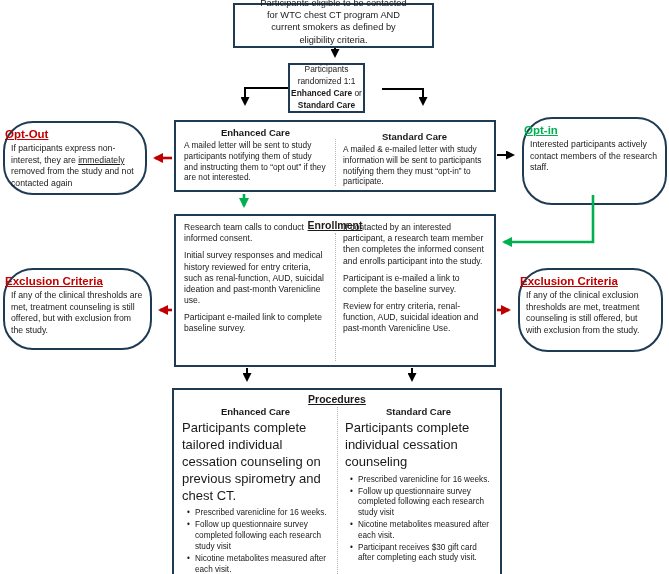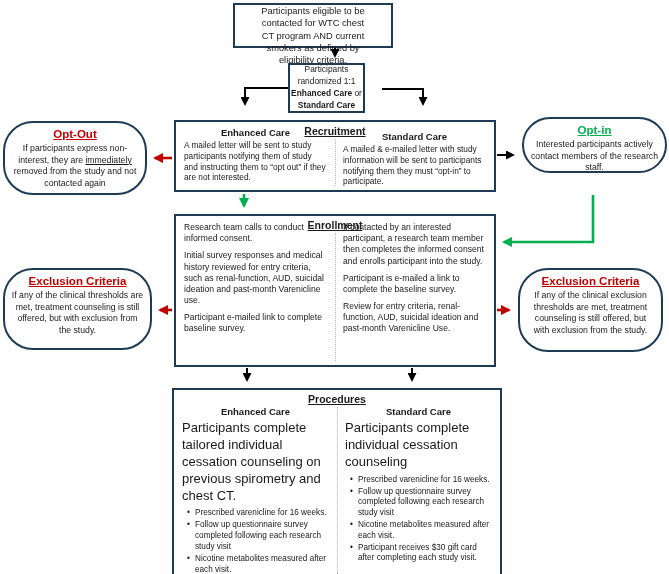--- a/index.html
+++ b/index.html
@@ -6,21 +6,21 @@
   #canvas{
     position:relative;width:669px;height:574px;background:#fff;
     font-family:"Liberation Sans",sans-serif;color:var(--text,#1a1a1a);
     overflow:hidden;
   }
   .box{
     position:absolute;background:#fff;box-sizing:border-box;
     border:2px solid var(--box-border,#1f3b54);
   }
   
-  .top-box{left:233px;top:3px;width:160px;height:45px;display:flex;align-items:flex-start;justify-content:center;padding:0 22px;}
+  .top-box{left:233px;top:3px;width:201px;height:45px;display:flex;align-items:flex-end;justify-content:center;padding:0 22px;}
   .top-box p{margin:0;text-align:center;font-size:9.3px;line-height:1.32;}
   
   .rand-box{left:288px;top:63px;width:77px;height:50px;display:flex;align-items:center;justify-content:center;}
   .rand-box .lines{text-align:center;font-size:8.4px;line-height:1.4;}
   .rand-box b{font-weight:bold;}
   
   .recruit-box{left:174px;top:120px;width:322px;height:72px;}
   .enroll-box{left:174px;top:214px;width:322px;height:153px;}
   .proc-box{left:172px;top:388px;width:330px;height:204px;}
   .box-title{
@@ -38,23 +38,23 @@
   
   .enroll-box .cols{padding-top:6px;}
   .enroll-box p{margin:0 0 6px;font-size:8.6px;line-height:1.3;}
   
   .proc-box .cols{padding-top:16px;}
   .proc-box .intro{margin:3px 0 4px;font-size:13px;line-height:1.3;}
   .proc-box ul{margin:0;padding:0 0 0 13px;}
   .proc-box li{list-style:none;position:relative;font-size:8.2px;line-height:1.32;margin:0 0 1px;}
   .proc-box li::before{content:"\2022";position:absolute;left:-8px;top:0;}
   
-  .side-box{text-align:center;border-radius:30px;}
+  .side-box{border-radius:30px;}
   .optout-box{left:3px;top:121px;width:144px;height:74px;}
-  .optin-box{left:522px;top:117px;width:145px;height:56px;}
+  .optin-box{left:522px;top:117px;width:145px;height:88px;}
   .excl-left-box{left:3px;top:268px;width:149px;height:82px;}
   .excl-right-box{left:518px;top:268px;width:145px;height:84px;}
   .side-title{font-weight:bold;font-size:11.5px;text-decoration:underline;margin:5px 0 3px;}
   .red-title{color:var(--red,#c00000);}
   .green-title{color:var(--green,#00b050);}
   .side-body{font-size:8.7px;line-height:1.33;padding:0 6px;margin:0;}
   .u{text-decoration:underline;}
   
   svg.arrows{position:absolute;left:0;top:0;z-index:3;pointer-events:none;}
   .a-black{stroke:#000;stroke-width:2;fill:none;}
@@ -86,21 +86,20 @@
     <div class="side-title red-title">Opt-Out</div>
     <p class="side-body"><span>If participants express non-interest, they are </span><span class="u">immediately</span><span> removed from the study and not contacted again</span></p>
   </div>
 
   <div class="box side-box optin-box">
     <div class="side-title green-title">Opt-in</div>
     <p class="side-body">Interested participants actively contact members of the research staff.</p>
   </div>
 
   <div class="box recruit-box">
-    <div class="box-title">Recruitment</div>
     <div class="cols">
       <div class="col">
         <p class="col-header">Enhanced Care</p>
         <p class="col-body">A mailed letter will be sent to study participants notifying them of study and instructing them to “opt out” if they are not interested.</p>
       </div>
       <div class="divider"></div>
       <div class="col offset">
         <p class="col-header">Standard Care</p>
         <p class="col-body">A mailed &amp; e-mailed letter with study information will be sent to participants notifying them they must “opt-in” to participate.</p>
       </div>

